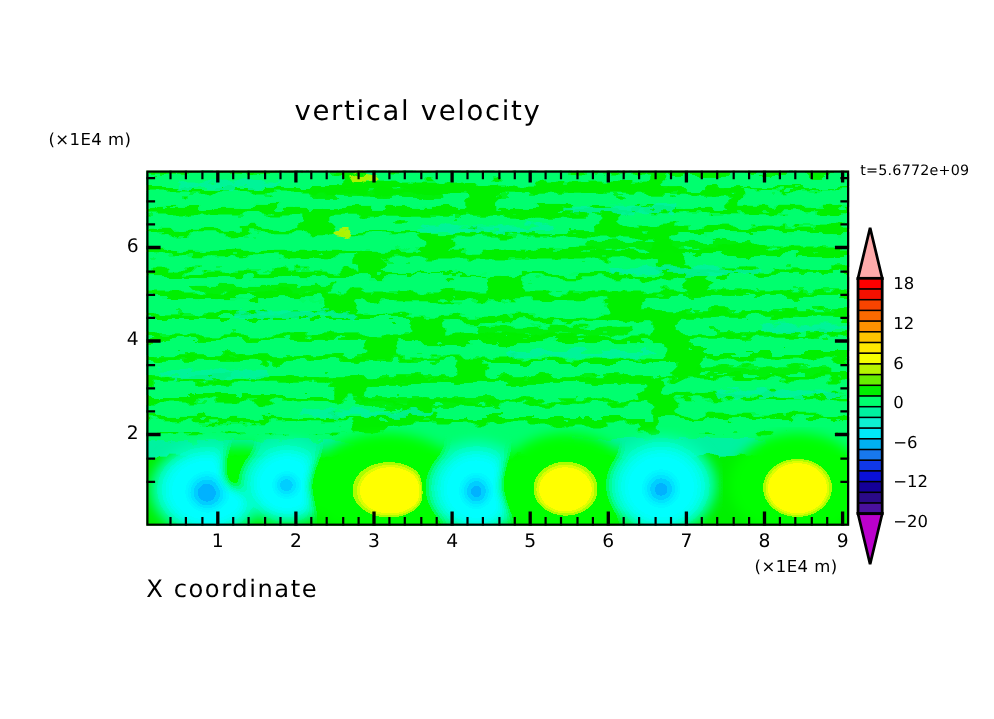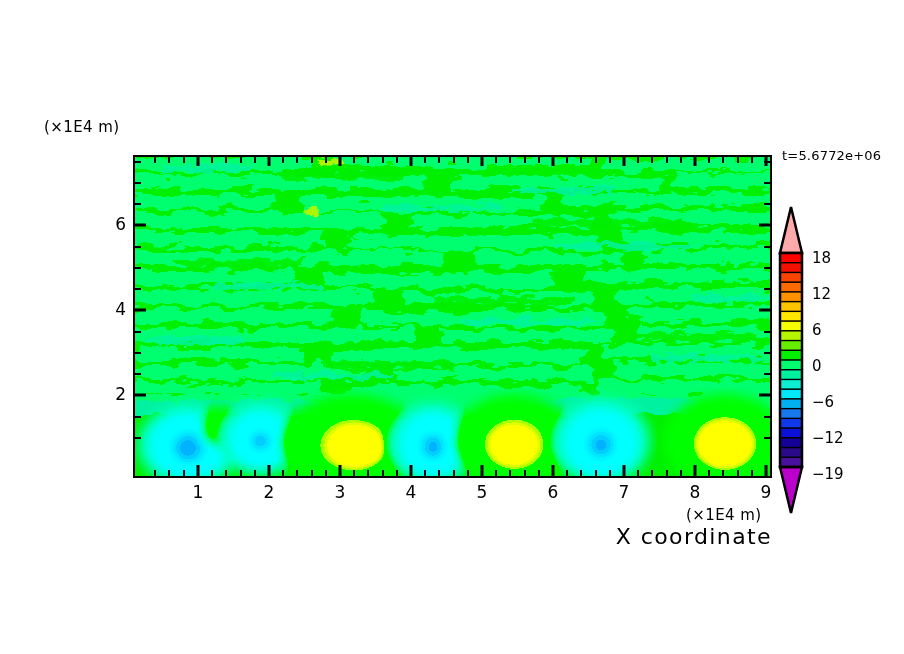--- a/index.html
+++ b/index.html
@@ -55,21 +55,21 @@
     top: 148px;
     font-size: 13px;
     letter-spacing: 0.2px;
     white-space: pre;
   }
   .xaxis-label {
     position: absolute;
     left: 133px;
     top: 524px;
     width: 639px;
-    text-align: right;
+    text-align: left;
     font-size: 22px;
     letter-spacing: 1.4px;
     white-space: pre;
   }
   .yaxis-label {
     position: absolute;
     left: -22px;
     top: 230px;
     width: 220px;
     text-align: center;
@@ -110,24 +110,25 @@
     position: absolute;
     left: 778px;
     top: 205px;
   }
 </style>
 </head>
 <body>
 
 <div class="root">
 
+  <div class="plot-title">vertical velocity</div>
 
   <div class="unit-top-left">(×1E4 m)</div>
 
-  <div class="time-stamp">t=5.6772e+06</div>
+  <div class="time-stamp">t=5.6772e+09</div>
 
   <svg class="plot-svg" width="639" height="323" viewBox="0 0 639 323">
     <defs>
       <clipPath id="plotclip">
           <rect x="0" y="0" width="639" height="323"></rect>
         </clipPath>
       <filter id="rough" x="-12%" y="-12%" width="124%" height="124%">
         <feTurbulence type="fractalNoise" baseFrequency="0.045 0.11" numOctaves="3" seed="9" result="n"></feTurbulence>
         <feDisplacementMap in="SourceGraphic" in2="n" scale="17" xChannelSelector="R" yChannelSelector="G"></feDisplacementMap>
       </filter>
@@ -452,15 +453,15 @@
     <polygon points="13,308 24,262 2,262" fill="#bb00cc" stroke="#000000" stroke-width="2.5"></polygon>
     <rect x="2" y="48" width="22" height="214" fill="none" stroke="#000000" stroke-width="2.5"></rect>
   </svg>
 
   <div class="cbar-label" style="top:249px;">18</div>
   <div class="cbar-label" style="top:285px;text-align:center;">12</div>
   <div class="cbar-label" style="top:321px;">6</div>
   <div class="cbar-label" style="top:357px;">0</div>
   <div class="cbar-label" style="top:393px;">−6</div>
   <div class="cbar-label" style="top:429px;">−12</div>
-  <div class="cbar-label" style="top:465px;">−19</div>
+  <div class="cbar-label" style="top:465px;">−20</div>
 
 </div>
 
 </body></html>

